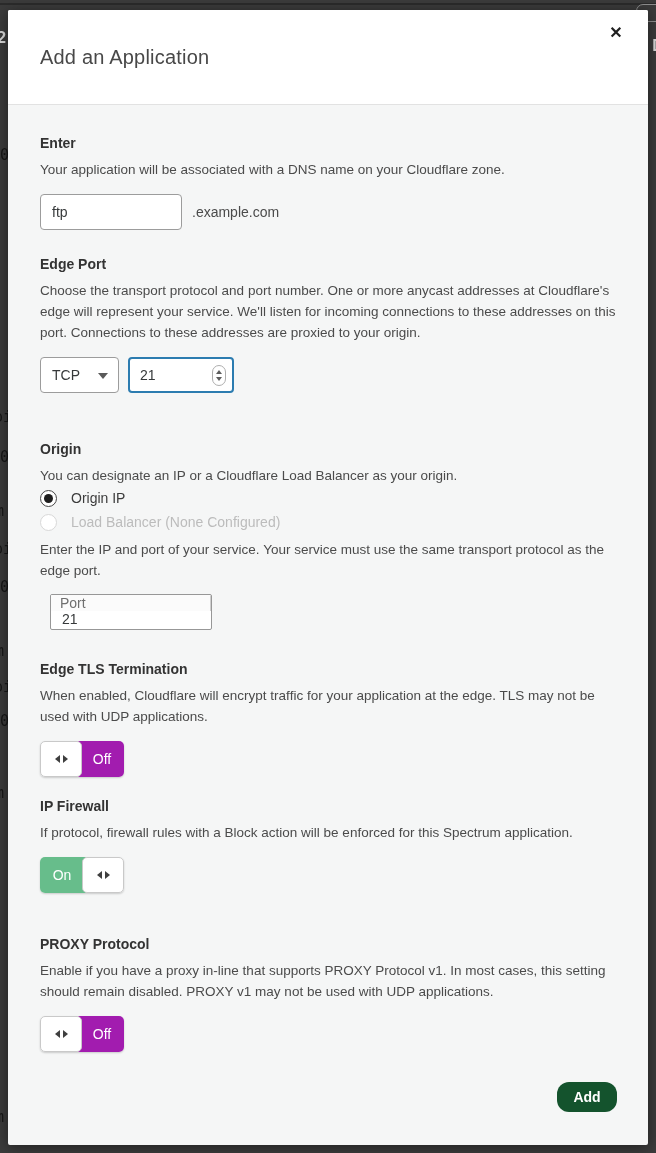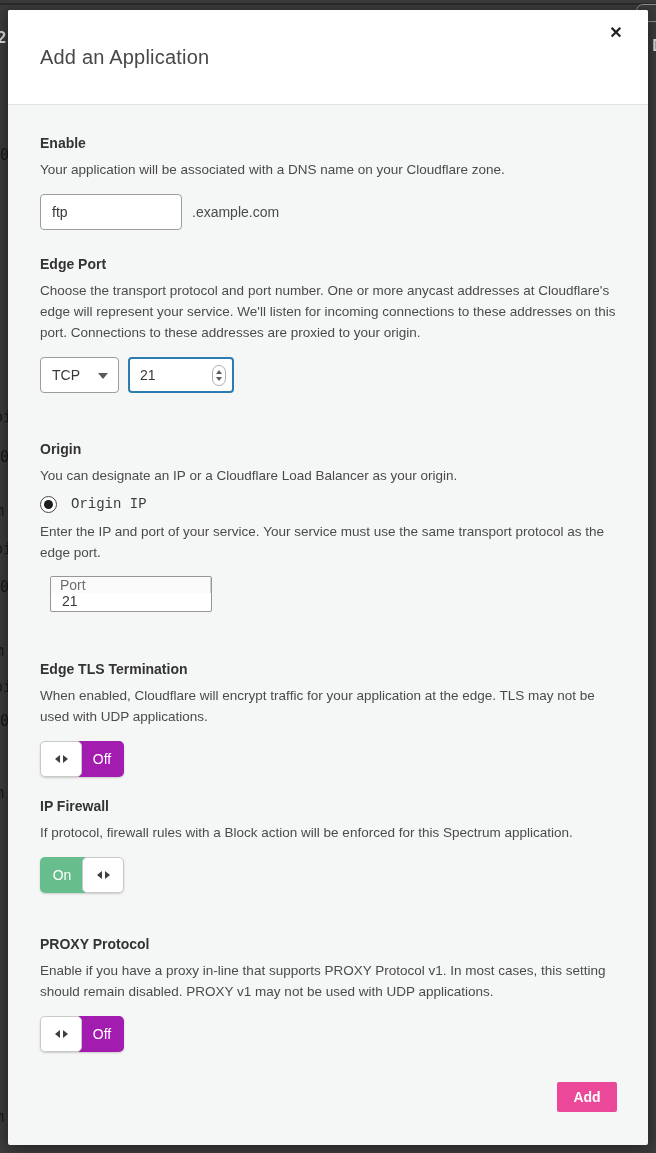--- a/index.html
+++ b/index.html
@@ -73,21 +73,21 @@
   }
   .stepper {
     position:absolute; right:8px; top:8px; width:14px; height:21px;
     border:1px solid #aeaeae; border-radius:7px; background:#fff; cursor:pointer;
     display:flex; flex-direction:column; align-items:center; justify-content:center; gap:3px;
   }
   .step-up { width:0; height:0; border-left:3.5px solid transparent; border-right:3.5px solid transparent; border-bottom:4px solid #5d5d5d; }
   .step-dn { width:0; height:0; border-left:3.5px solid transparent; border-right:3.5px solid transparent; border-top:4px solid #5d5d5d; }
 
   
-  .radio-group { margin-top:6px;font-family:Liberation Mono, monospace; }
+  .radio-group { margin-top:0; }
   .radio-row { display:flex; align-items:center; height:24px; cursor:pointer; }
   .radio-circle {
     width:17px; height:17px; border-radius:50%; background:#fff; flex:0 0 auto;
     border:1.5px solid #474747; display:flex; align-items:center; justify-content:center;
   }
   .radio-circle .dot { width:9px; height:9px; border-radius:50%; background:#1e1e1e; }
   .radio-row.disabled .radio-circle { border-color:#d8d8d8; }
   .radio-label { margin-left:14px; font-size:14px; color:#3c3c3c; }
   .radio-row.disabled .radio-label { color:#bcbcbc; }
   .ipport-desc { margin-top:5px; }
@@ -122,21 +122,21 @@
   .toggle-state {
     width:46px; height:36px; display:flex; align-items:center; justify-content:center;
     font-size:14px; color:#fff;
   }
   .toggle-off .toggle-state { background:#a21caf; border-radius:0 5px 5px 0; padding-left:2px; }
   .toggle-on  .toggle-state { background:#67bd8b; border-radius:5px 0 0 5px; order:-1; padding-right:2px; }
 
   
   .add-button {
     position:absolute; top:1072px; right:31px; width:60px; height:30px;
-    background:#ec4899; color:#fff; border:none; border-radius:2px;
+    background:#14532d; color:#fff; border:none; border-radius:12px;
     font-family:inherit; font-size:14px; font-weight:700; cursor:pointer;
   }
 
   
   #sec-domain   { top:124px; }
   #sec-edgeport { top:245px; }
   #sec-origin   { top:430px; }
   #sec-tls      { top:650px; }
   #sec-firewall { top:787px; }
   #sec-proxy    { top:925px; }
@@ -161,21 +161,21 @@
 <span class="frag frag-dark" style="left:-5px; top:1108px;">m</span>
 
 <div class="modal">
 
   <div class="modal-header">
     <div class="modal-title">Add an Application</div>
     <button class="modal-close">✕</button>
   </div>
 
   <div class="section" id="sec-domain">
-    <div class="section-label">Enable</div>
+    <div class="section-label">Enter</div>
     <div class="section-desc">Your application will be associated with a DNS name on your Cloudflare zone.</div>
     <div class="row domain-row">
       <input class="ti domain-input" value="ftp" style="">
       <span class="domain-suffix">.example.com</span>
     </div>
   </div>
 
   <div class="section" id="sec-edgeport">
     <div class="section-label">Edge Port</div>
     <div class="section-desc">Choose the transport protocol and port number. One or more anycast addresses at Cloudflare's edge will represent your service. We'll listen for incoming connections to these addresses on this port. Connections to these addresses are proxied to your origin.</div>
@@ -197,20 +197,24 @@
   <div class="section" id="sec-origin">
     <div class="section-label">Origin</div>
     <div class="section-desc">You can designate an IP or a Cloudflare Load Balancer as your origin.</div>
     <div class="radio-group">
       <div class="radio-row">
         <span class="radio-circle">
             <span class="dot"></span>
           </span>
         <span class="radio-label">Origin IP</span>
       </div>
+      <div class="radio-row disabled">
+        <span class="radio-circle"></span>
+        <span class="radio-label">Load Balancer (None Configured)</span>
+      </div>
     </div>
     <div class="section-desc ipport-desc">Enter the IP and port of your service. Your service must use the same transport protocol as the edge port.</div>
     <div class="row ipport-row">
       <div class="igroup port-group">
         <span class="igroup-prefix">Port</span>
         <input class="igroup-input" value="21" style="">
       </div>
     </div>
   </div>
 

